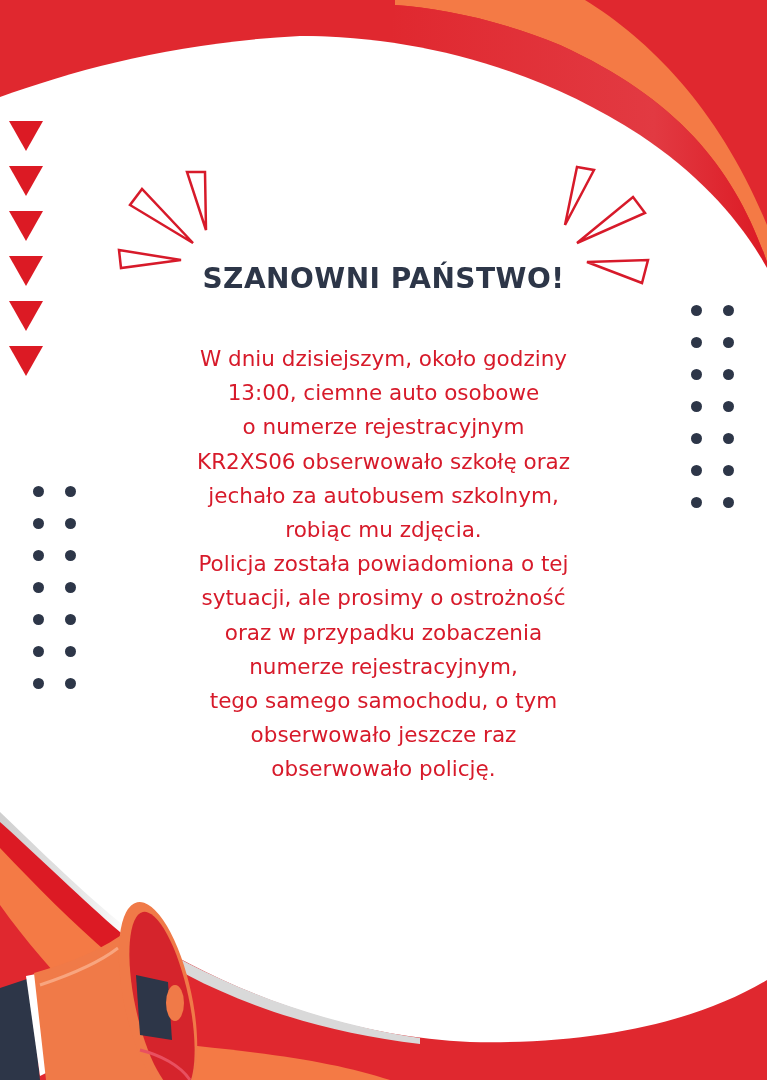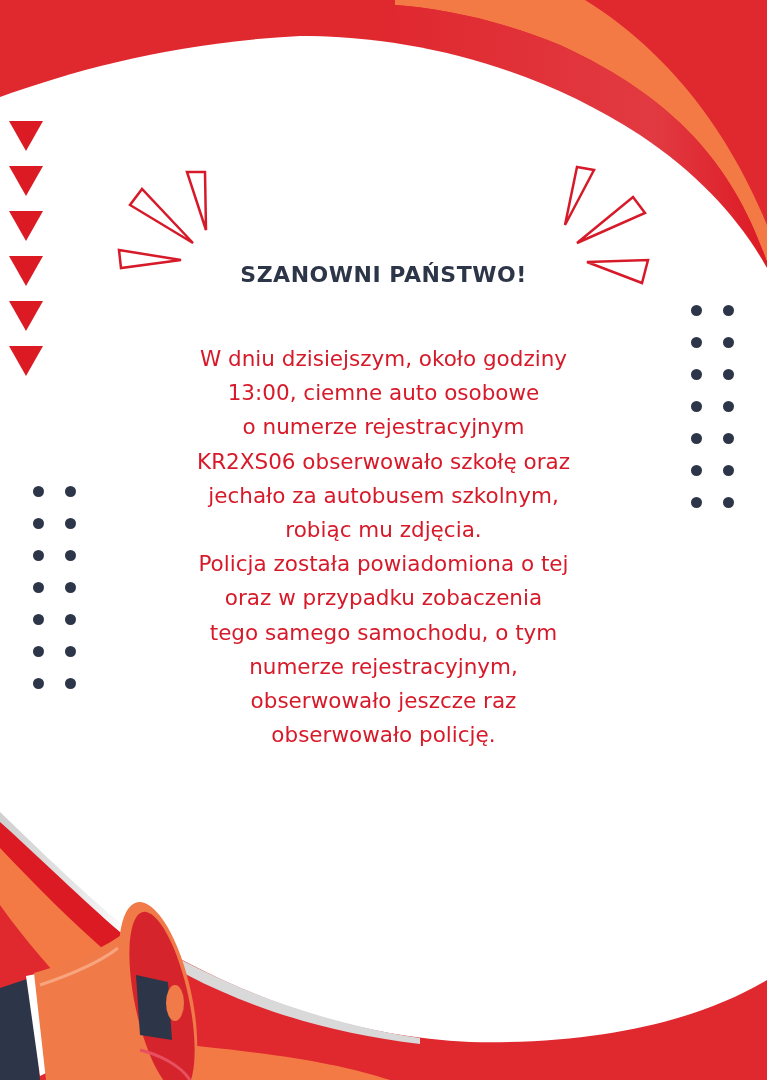--- a/index.html
+++ b/index.html
@@ -15,21 +15,21 @@
       border-top: 30px solid #dc1a24;
     }
     .dot {
       position: absolute; width: 11px; height: 11px; border-radius: 50%;
       background: #2d3648;
     }
     .title {
       position: absolute; left: 0; width: 767px; top: 262px;
       text-align: center; color: #2d3648;
       font-family: "DejaVu Sans", sans-serif; font-weight: bold;
-      font-size: 22px; letter-spacing: 0.5px; margin: 0;
+      font-size: 28px; letter-spacing: 0.5px; margin: 0;
     }
     .body-text {
       position: absolute; left: 120px; width: 527px; top: 342px;
       text-align: center; color: #d71a2a;
       font-family: "DejaVu Sans", sans-serif;
       font-size: 21.5px; line-height: 34.2px;
     }
     .body-text .line { display: block; white-space: nowrap; }
   </style>
 </head>
@@ -154,18 +154,19 @@
 <h1 class="title">SZANOWNI PAŃSTWO!</h1>
 
 <div class="body-text">
   <span class="line">W dniu dzisiejszym, około godziny</span>
   <span class="line">13:00, ciemne auto osobowe</span>
   <span class="line"> o numerze rejestracyjnym</span>
   <span class="line">KR2XS06 obserwowało szkołę oraz</span>
   <span class="line">jechało za autobusem szkolnym,</span>
   <span class="line">robiąc mu zdjęcia.</span>
   <span class="line">Policja została powiadomiona o tej</span>
+  <span class="line">sytuacji, ale prosimy o ostrożność</span>
   <span class="line"> oraz w przypadku zobaczenia</span>
+  <span class="line">numerze rejestracyjnym,</span>
   <span class="line">tego samego samochodu, o tym</span>
-  <span class="line">numerze rejestracyjnym,</span>
   <span class="line">obserwowało jeszcze raz</span>
   <span class="line">obserwowało policję.</span>
 </div>
 
 </body></html>

